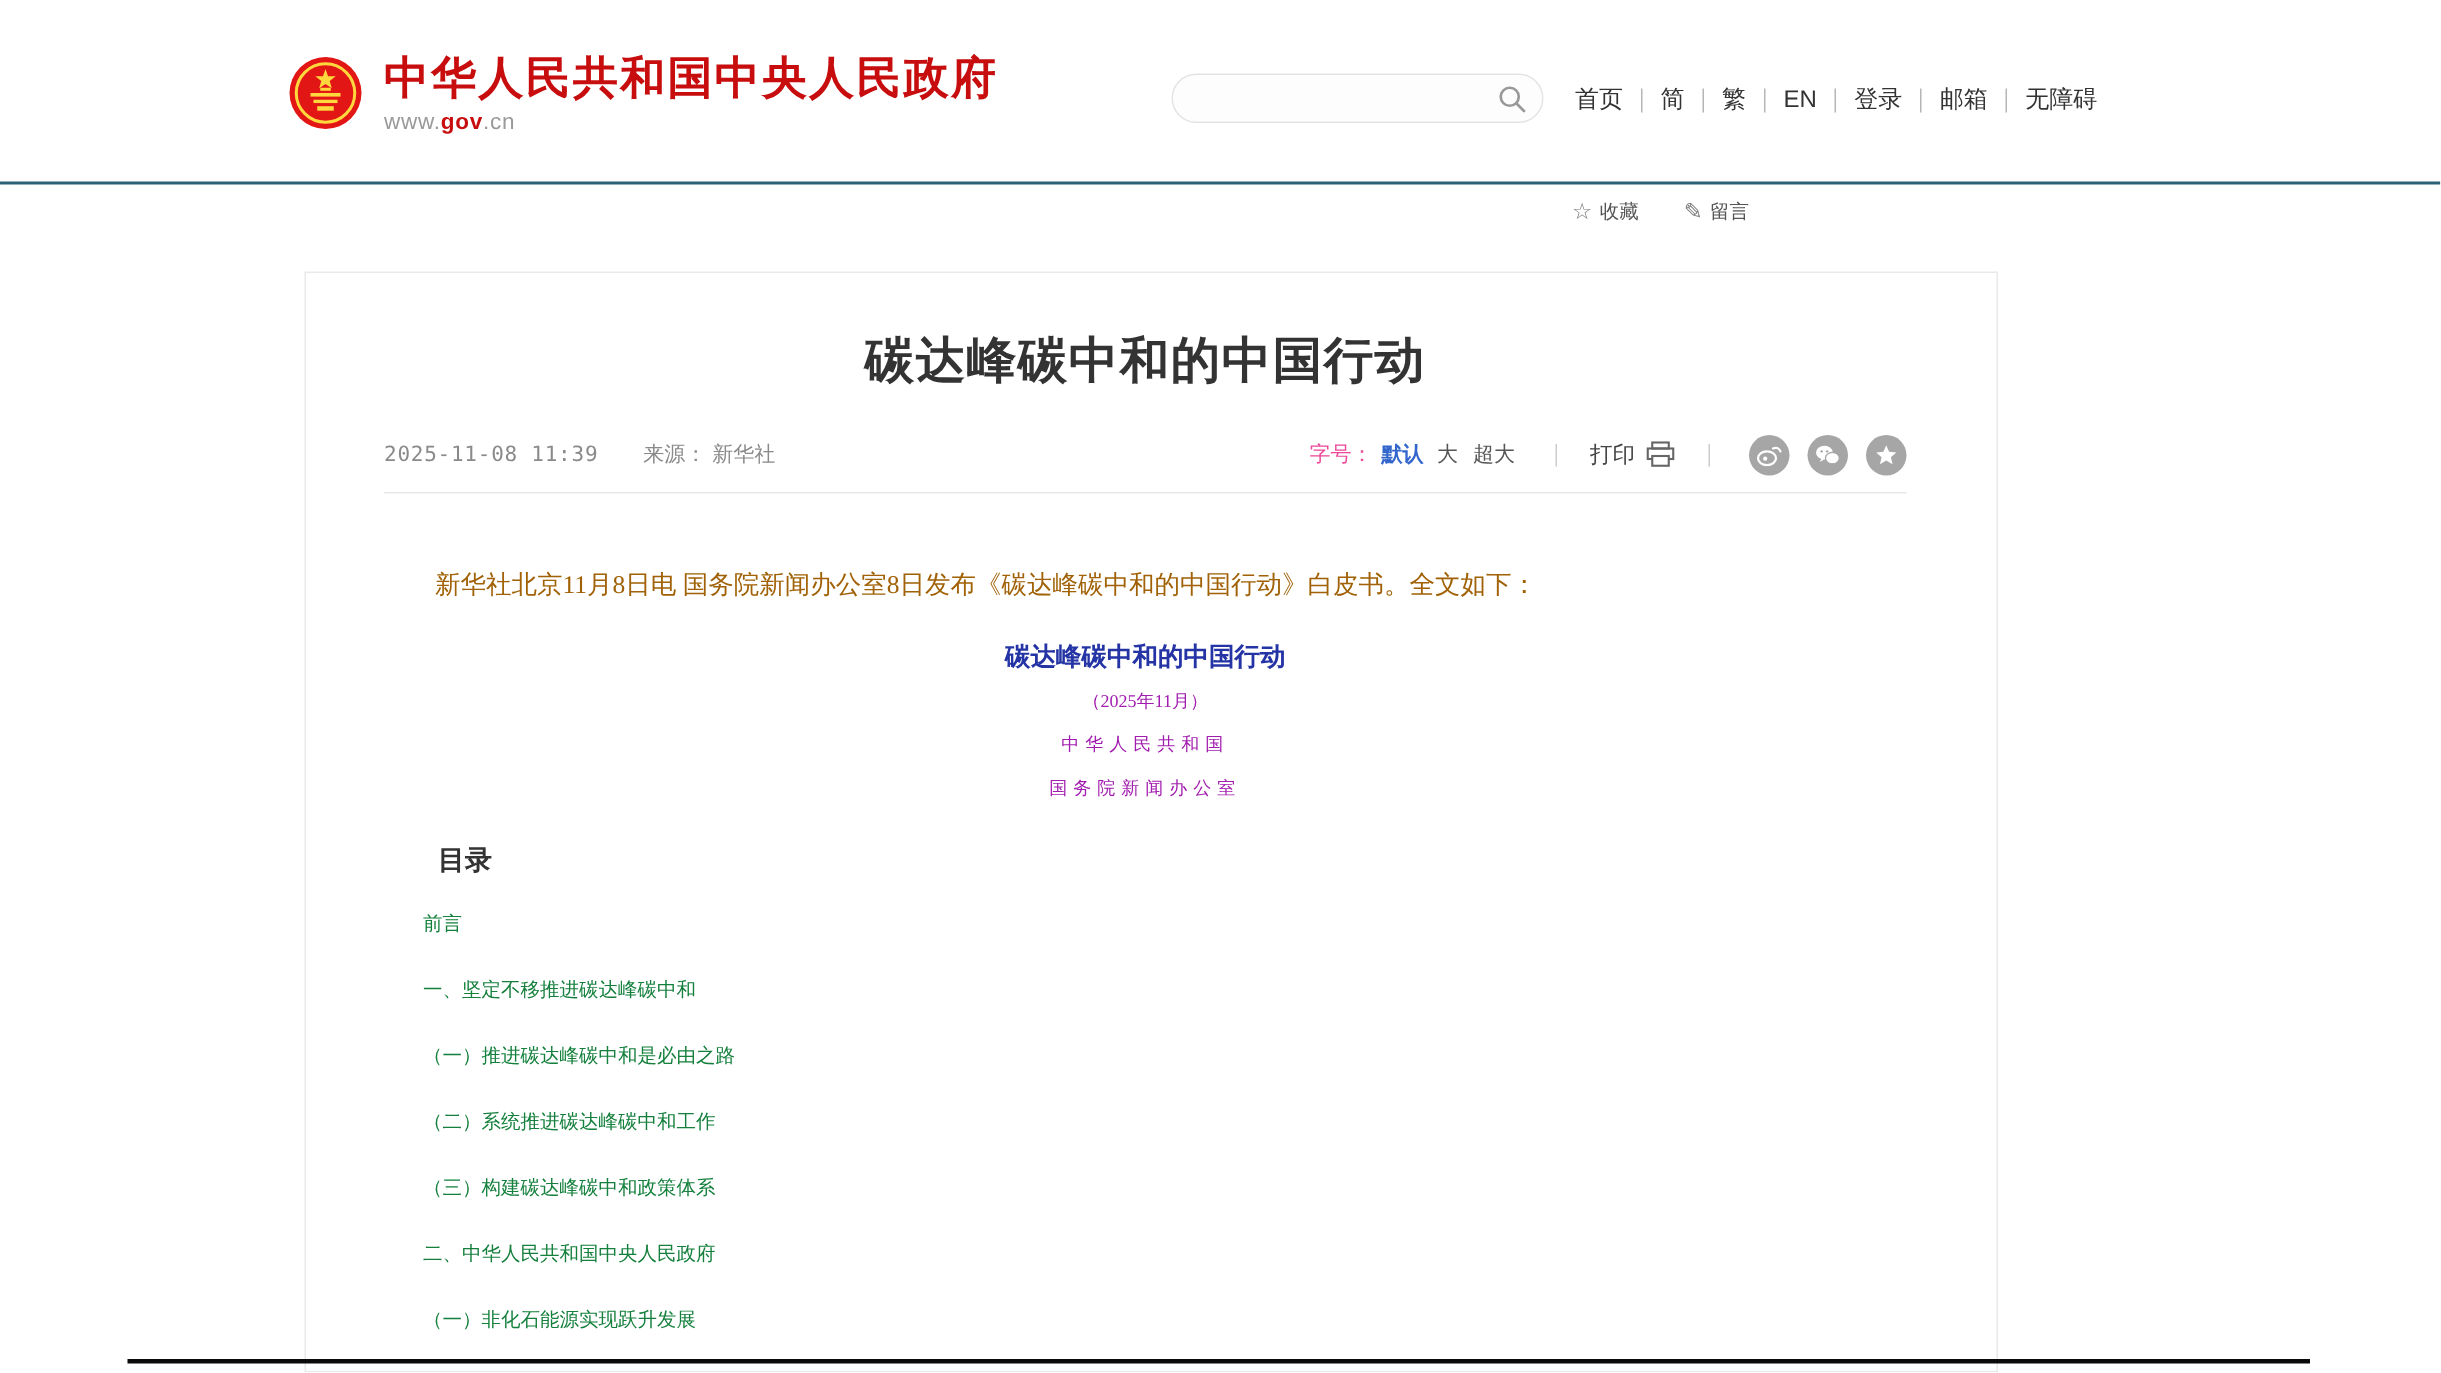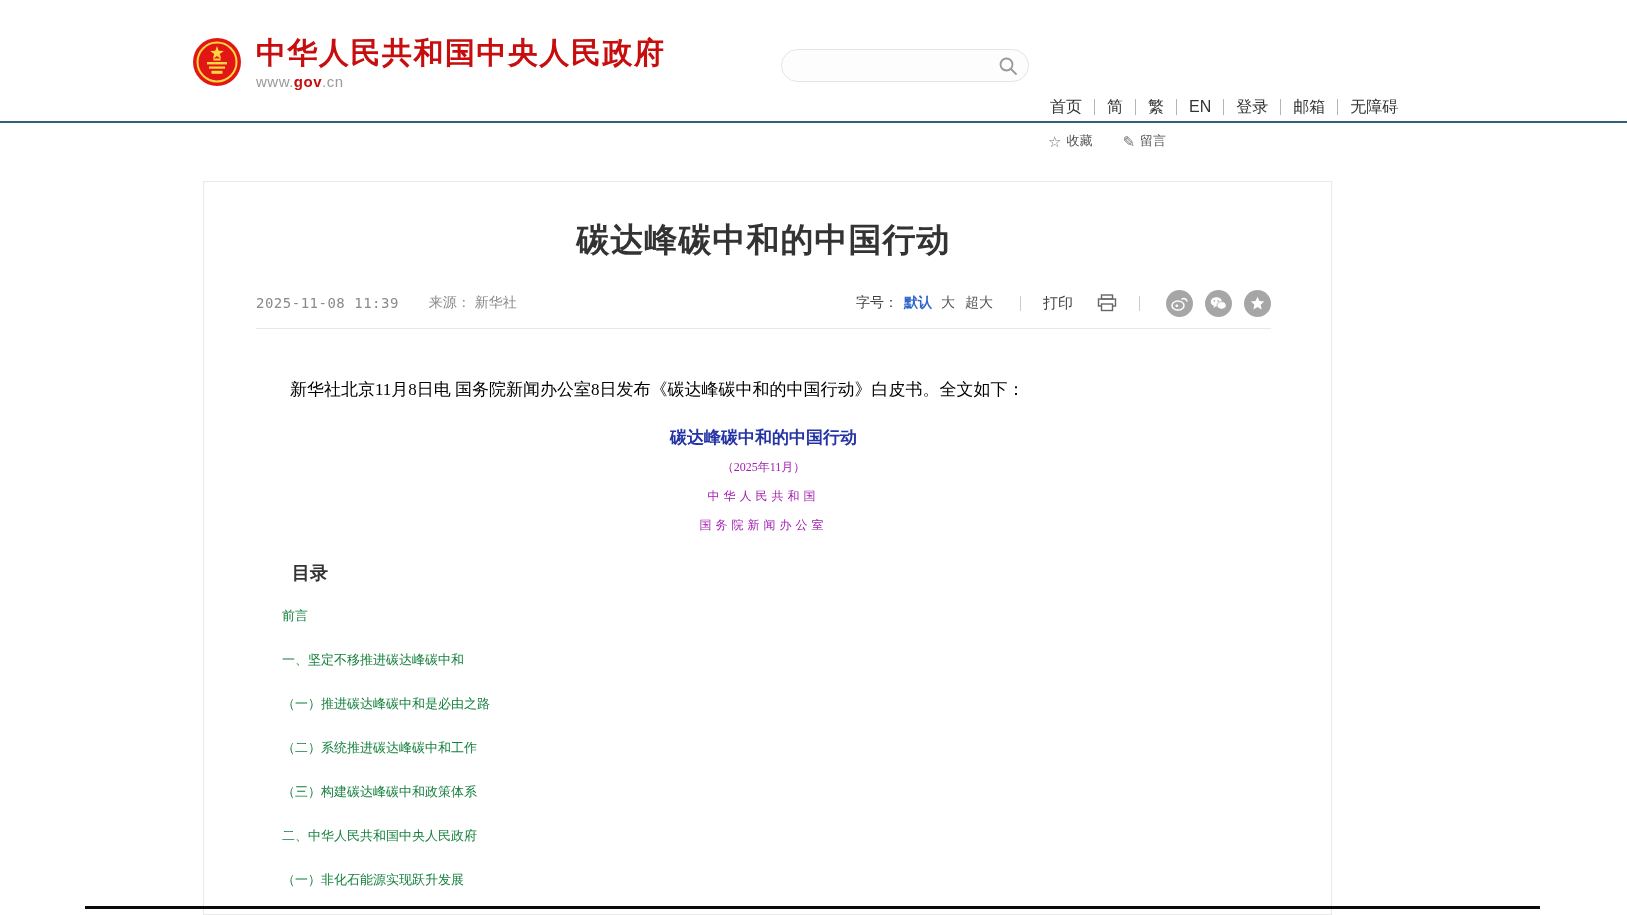--- a/index.html
+++ b/index.html
@@ -12,50 +12,50 @@
   .logo-group { position:absolute; left:192px; top:36px; display:flex; align-items:center; }
   .emblem { width:50px; height:54px; margin-right:14px; }
   .site-title { color:#c70d0d; font-size:30px; font-weight:bold; letter-spacing:1.5px; line-height:34px; }
   .site-url { font-size:15px; color:#9a9a9a; margin-top:3px; letter-spacing:0.5px; }
   .site-url .gov { color:#c70d0d; font-weight:bold; }
 
   .search-box { position:absolute; left:781px; top:49px; width:248px; height:33px; border:1px solid #e4e4e4; border-radius:17px; background:#fdfdfd; display:flex; align-items:center; padding:0 10px 0 16px; }
   .search-input { flex:1; border:none; outline:none; background:transparent; font-size:14px; color:#333; }
   .search-icon { width:20px; height:20px; flex:0 0 auto; }
 
-  .top-nav { position:absolute; left:1038px; top:56px; display:flex; align-items:center; height:22px;margin-top:40px; }
+  .top-nav { position:absolute; left:1038px; top:56px; display:flex; align-items:center; height:22px; }
   .top-nav a { color:#333; font-size:16px; text-decoration:none; padding:0 12px; line-height:16px; cursor:pointer; white-space:nowrap; }
   .top-nav a + a { border-left:1px solid #b5b5b5; }
 
   
   .actions { position:absolute; left:1048px; top:132px; display:flex; align-items:center; gap:30px; font-size:13px; color:#555; }
   .action { display:flex; align-items:center; gap:5px; cursor:pointer; }
   .action .glyph { font-size:15px; color:#777; line-height:15px; }
 
   
   .content-box { position:absolute; left:203px; top:181px; width:1129px; height:734px; background:#fff; border:1px solid #e9e9e9; padding:36px 60px 0 52px; }
 
   .article-title { margin:0; text-align:center; font-size:33px; line-height:44px; font-weight:600; color:#333; letter-spacing:1px; }
 
   .meta-row { margin-top:30px; height:22px; display:flex; justify-content:space-between; align-items:center; }
   .meta-left { display:flex; align-items:center; gap:30px; font-size:14px; color:#8a8a8a; }
   .meta-date { font-family:"DejaVu Sans Mono","Liberation Mono",monospace; letter-spacing:0.5px; }
   .meta-right { display:flex; align-items:center; font-size:14px; color:#555; }
-  .fs-label { color:#404040; }
+  .fs-label { color:#ec4899; }
   .fs-default { color:#3366cc; font-weight:bold; margin:0 4px 0 6px; cursor:pointer; }
   .fs-opt { color:#555; margin:0 5px; cursor:pointer; }
   .vsep { width:1px; height:15px; background:#ccc; margin:0 22px; }
-  .print-btn { display:flex; align-items:center; gap:24px; color:#444; font-size:15px; cursor:pointer; }
+  .print-btn { display:flex; align-items:center; gap:7px; color:#444; font-size:15px; cursor:pointer; }
   .share-icons { display:flex; align-items:center; gap:12px; margin-left:4px; }
   .share-circle { width:27px; height:27px; border-radius:50%; background:#a6a6a6; display:flex; align-items:center; justify-content:center; cursor:pointer; }
 
   .meta-divider { border:none; border-top:1px solid #e8e8e8; margin:14px 0 0 0; }
 
   .doc { font-family:"Liberation Serif","DejaVu Serif",serif; }
-  .lead { margin:48px 0 0 0; font-size:17px; line-height:26px; color:#000000; text-indent:2em; }
+  .lead { margin:48px 0 0 0; font-size:17px; line-height:26px; color:#a16207; text-indent:2em; }
   .doc-title { margin:22px 0 0 0; text-align:center; font-size:17px; line-height:26px; font-weight:bold; color:#2434a5; }
   .doc-line { margin:3px 0 0 0; text-align:center; font-size:12px; line-height:26px; color:#a21caf; }
   .doc-kai { letter-spacing:4px; }
   .toc-head { margin:22px 0 17px 0; font-size:18px; line-height:26px; font-weight:bold; color:#333; text-indent:2em; font-family:"Liberation Sans","DejaVu Sans",sans-serif; }
   .toc-item { margin:0 0 18px 0; font-size:13px; line-height:26px; color:#15803d; text-indent:2em; }
 
   .bottom-line { position:absolute; left:85px; top:906px; width:1455px; height:3px; background:#0a0a0a; z-index:5; }
 </style>
 </head>
 <body>

